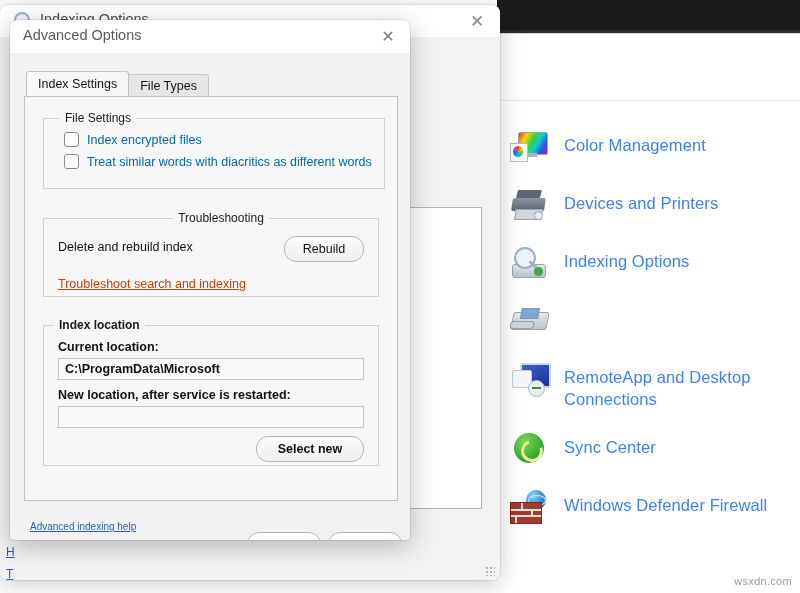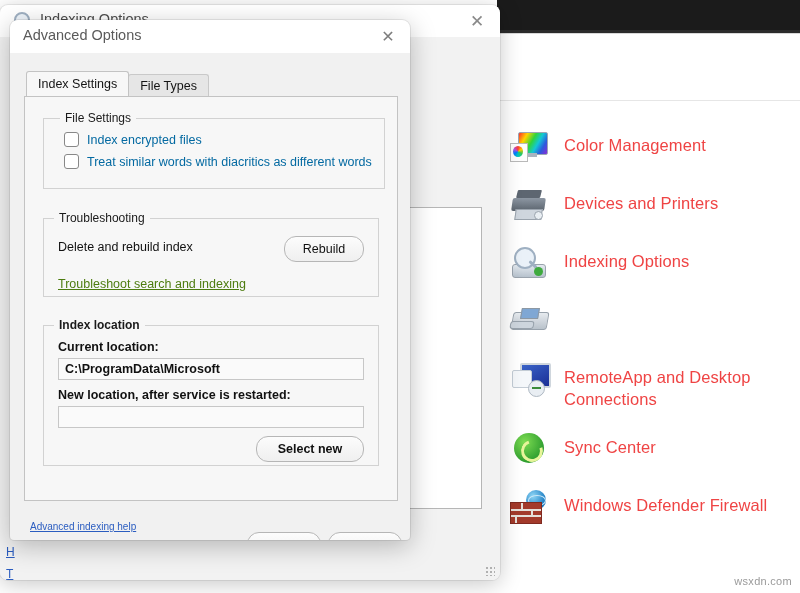--- a/index.html
+++ b/index.html
@@ -16,21 +16,21 @@
   
   .dark-strip{position:absolute;left:497px;top:0;width:303px;height:30px;background:#1b1b1b;}
   .dark-strip-line{position:absolute;left:497px;top:30px;width:303px;height:3px;background:#2b2b2b;}
   .hairline{position:absolute;left:500px;top:33px;width:300px;height:1px;background:#d8d8d8;}
   .hairline2{position:absolute;left:500px;top:100px;width:300px;height:1px;background:#e6e6e6;}
 
   
   #cp-list{position:absolute;left:510px;top:130px;width:290px;height:420px;}
   .cp-item{display:flex;align-items:flex-start;gap:14px;margin-bottom:22px;cursor:pointer;}
   .cp-icon{width:40px;height:36px;flex:0 0 40px;position:relative;}
-  .cp-label{color:#ef4444;font-size:16.5px;line-height:22px;font-weight:400;padding-top:4px;letter-spacing:.1px;}
+  .cp-label{color:#3b82f6;font-size:16.5px;line-height:22px;font-weight:400;padding-top:4px;letter-spacing:.1px;}
 
   
   .ic-color .mon{position:absolute;left:8px;top:2px;width:28px;height:21px;border:1px solid #9aa6b4;border-radius:2px;
     background:linear-gradient(120deg,#ff2f2f 0%,#ffd400 22%,#2fd43c 44%,#13c7d6 62%,#2b5bdd 80%,#8b2bd6 100%);}
   .ic-color .monbase{position:absolute;left:17px;top:23px;width:10px;height:4px;background:#a9b4c0;}
   .ic-color .cube{position:absolute;left:0px;top:13px;width:16px;height:17px;border:1px solid #b9b9b9;background:#fdfdfd;}
   .ic-color .cubeinner{position:absolute;left:3px;top:16px;width:10px;height:11px;border-radius:50%;
     background:conic-gradient(#ff3b30,#ffcc00,#34c759,#00c7be,#007aff,#af52de,#ff3b30);}
 
   .ic-printer .top{position:absolute;left:7px;top:2px;width:24px;height:8px;background:#5d6671;transform:skewX(-14deg);border-radius:1px;}
@@ -100,34 +100,34 @@
   .tab{height:21px;padding:0 11px;display:flex;align-items:center;font-size:12.5px;color:#141414;
     border:1px solid #c9c9c9;border-bottom:none;border-radius:3px 3px 0 0;background:#e6e6e6;cursor:pointer;margin-right:-1px;margin-top:44px;}
   .tab.active{background:#f7f7f7;height:24px;border-color:#c3c3c3;position:relative;z-index:2;}
 
   .tabpage{position:absolute;left:14px;top:76px;width:372px;height:403px;background:#f7f7f7;border:1px solid #c3c3c3;}
 
   fieldset.grp{position:absolute;margin:0;padding:0;border:1px solid #d2d2d2;background:transparent;}
   fieldset.grp > legend{margin-left:10px;padding:0 5px;font-size:12px;color:#1a1a1a;}
 
   #grp-file{left:18px;top:14px;width:334px;height:76px;padding-left:6px;}
-  #grp-trouble{left:18px;top:114px;width:334px;height:84px;}
+  #grp-trouble{left:18px;top:114px;width:334px;height:84px;text-align:center;}
   #grp-loc{left:18px;top:221px;width:334px;height:146px;font-weight:bold;}
 
   .chkrow{display:flex;align-items:center;gap:8px;margin:7px 0 0 14px;cursor:pointer;}
   .chkbox{width:13px;height:13px;border:1px solid #888;border-radius:3px;background:#fff;flex:0 0 13px;}
   .chklabel{font-size:12.5px;color:#0369a1;}
 
   .trb-row{position:relative;height:32px;margin-top:8px;}
   .trb-text{position:absolute;left:14px;top:7px;font-size:12.5px;color:#111;}
   .btn{background:linear-gradient(#fcfcfc,#efefef);border:1px solid #b6b6b6;border-radius:12px;
     font-size:12.5px;color:#111;display:flex;align-items:center;justify-content:center;cursor:pointer;
     font-family:"Liberation Sans","DejaVu Sans",sans-serif;}
   #btn-rebuild{position:absolute;right:14px;top:3px;width:78px;height:24px;}
-  .trb-link{position:absolute;left:14px;top:52px;font-size:12.5px;color:#4d7c0f;text-decoration:underline;cursor:pointer;}
+  .trb-link{position:absolute;left:14px;top:52px;font-size:12.5px;color:#c2410c;text-decoration:underline;cursor:pointer;}
 
   .loc-label{position:absolute;font-size:12.5px;color:#111;}
   #lbl-cur{left:14px;top:8px;}
   #lbl-new{left:14px;top:56px;}
   .txtbox{position:absolute;left:14px;height:22px;width:306px;background:#fafafa;border:1px solid #c7c7c7;
     font-size:12.5px;color:#111;display:flex;align-items:center;padding-left:6px;box-sizing:border-box;}
   #box-cur{top:26px;}
   #box-new{top:74px;}
   #btn-select{position:absolute;right:14px;top:104px;width:106px;height:24px;}
 

